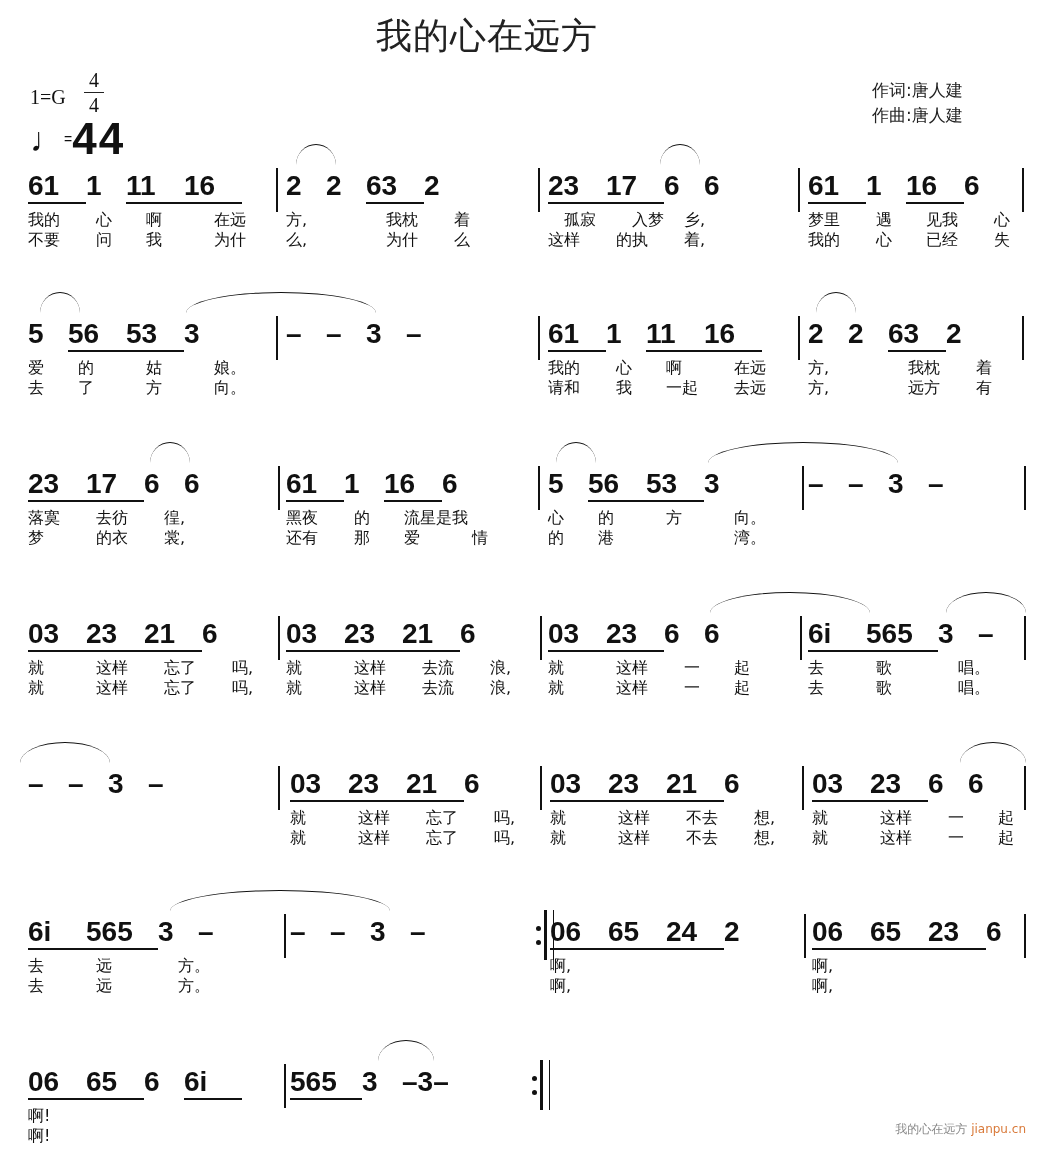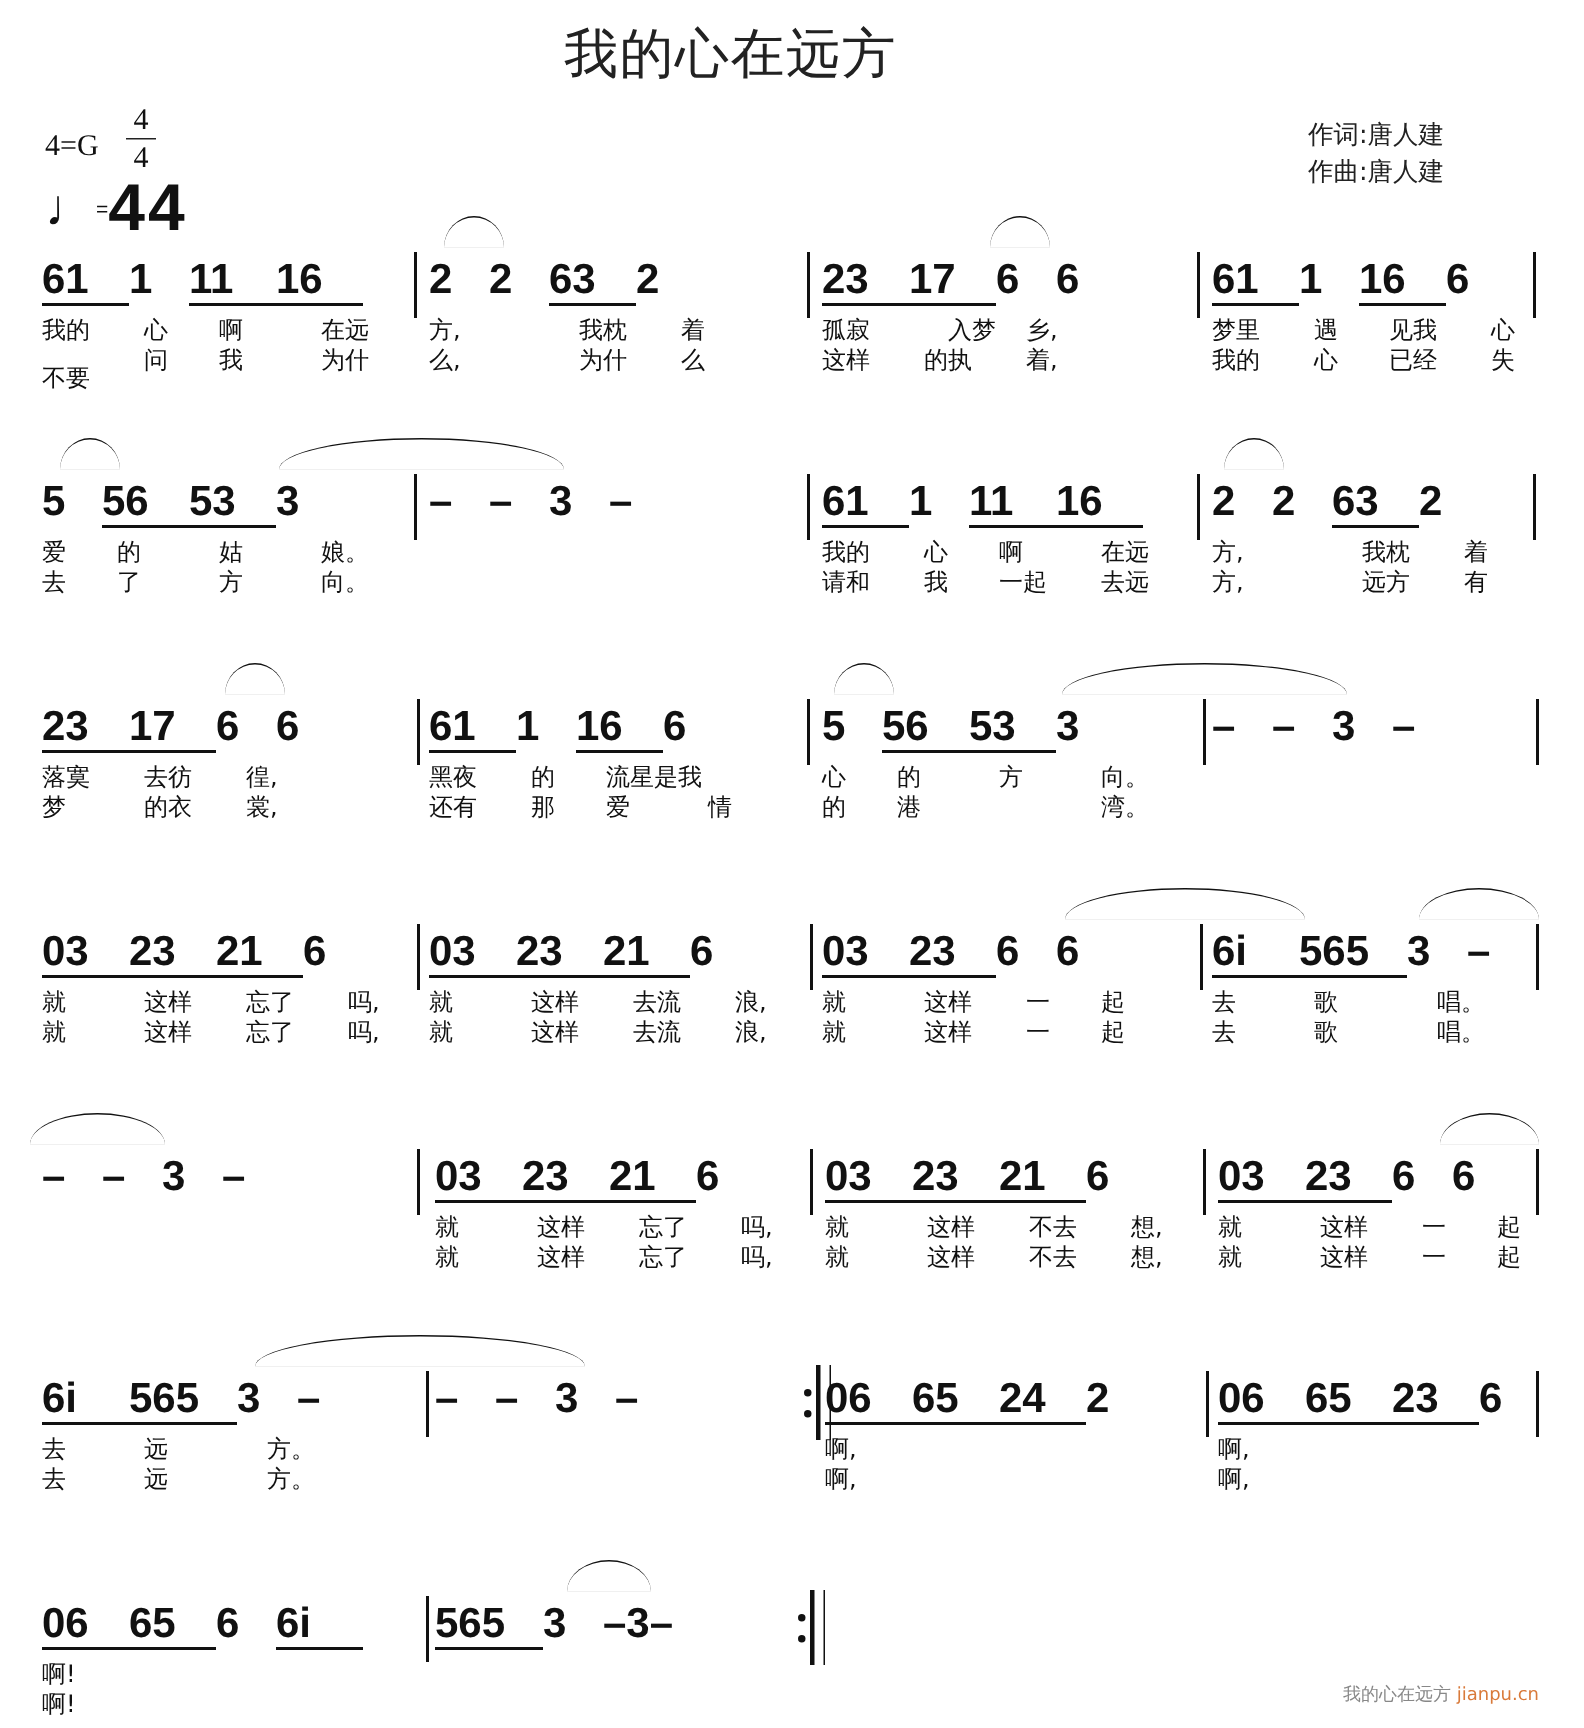--- a/index.html
+++ b/index.html
@@ -29,21 +29,21 @@
     .watermark .url { color: #d97a3a; }
   </style>
 </head>
 <body>
 
 <div class="title">我的心在远方</div>
 <div class="credits">
   <div>作词:唐人建</div>
   <div>作曲:唐人建</div>
 </div>
-<div class="key">4=G</div>
+<div class="key">1=G</div>
 <div class="timesig">
   <div>4</div>
   <div class="bar"></div>
   <div>4</div>
 </div>
 <div class="tempo">
   <span class="note">♩</span><span class="eq">=</span><span class="val">44</span>
 </div>
 
 <div id="score">
@@ -52,21 +52,21 @@
         <div class="notes">
           <span class="nt ul" style="width: 58px; margin-right: 0px;">61</span>
           <span class="nt" style="width: 40px; margin-right: 0px;">1</span>
           <span class="nt ul" style="width: 58px; margin-right: 0px;">11</span>
           <span class="nt ul" style="width: 58px; margin-right: 0px;">16</span>
         </div>
         <span class="lyric" style="left: 0px; top: 52px;">我的</span>
         <span class="lyric" style="left: 68px; top: 52px;">心</span>
         <span class="lyric" style="left: 118px; top: 52px;">啊</span>
         <span class="lyric" style="left: 186px; top: 52px;">在远</span>
-        <span class="lyric" style="left: 0px; top: 84px;">不要</span>
+        <span class="lyric" style="left: 0px; top: 72px;">不要</span>
         <span class="lyric" style="left: 68px; top: 72px;">问</span>
         <span class="lyric" style="left: 118px; top: 72px;">我</span>
         <span class="lyric" style="left: 186px; top: 72px;">为什</span>
       </div>
       <div class="measure" style="left: 286px;">
         <div class="notes">
           <span class="nt" style="width: 40px; margin-right: 0px;">2</span>
           <span class="nt" style="width: 40px; margin-right: 0px;">2</span>
           <span class="nt ul" style="width: 58px; margin-right: 0px;">63</span>
           <span class="nt" style="width: 40px; margin-right: 0px;">2</span>
@@ -78,21 +78,21 @@
         <span class="lyric" style="left: 100px; top: 72px;">为什</span>
         <span class="lyric" style="left: 168px; top: 72px;">么</span>
       </div>
       <div class="measure" style="left: 548px;">
         <div class="notes">
           <span class="nt ul" style="width: 58px; margin-right: 0px;">23</span>
           <span class="nt ul" style="width: 58px; margin-right: 0px;">17</span>
           <span class="nt" style="width: 40px; margin-right: 0px;">6</span>
           <span class="nt" style="width: 40px; margin-right: 0px;">6</span>
         </div>
-        <span class="lyric" style="left: 0px; top: 52px;">孤寂</span>
+        <span class="lyric" style="left: 16px; top: 52px;">孤寂</span>
         <span class="lyric" style="left: 84px; top: 52px;">入梦</span>
         <span class="lyric" style="left: 136px; top: 52px;">乡,</span>
         <span class="lyric" style="left: 0px; top: 72px;">这样</span>
         <span class="lyric" style="left: 68px; top: 72px;">的执</span>
         <span class="lyric" style="left: 136px; top: 72px;">着,</span>
       </div>
       <div class="measure" style="left: 808px;">
         <div class="notes">
           <span class="nt ul" style="width: 58px; margin-right: 0px;">61</span>
           <span class="nt" style="width: 40px; margin-right: 0px;">1</span>

